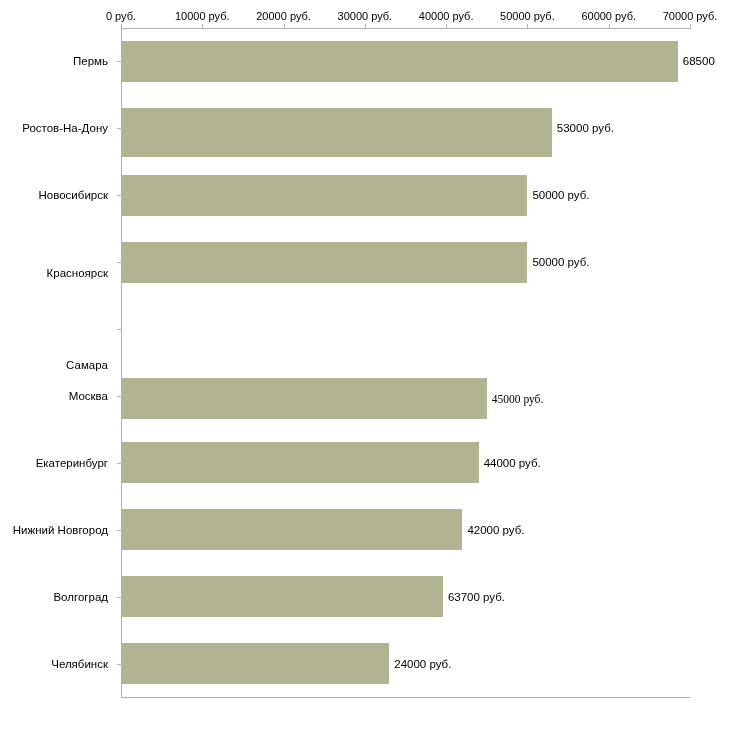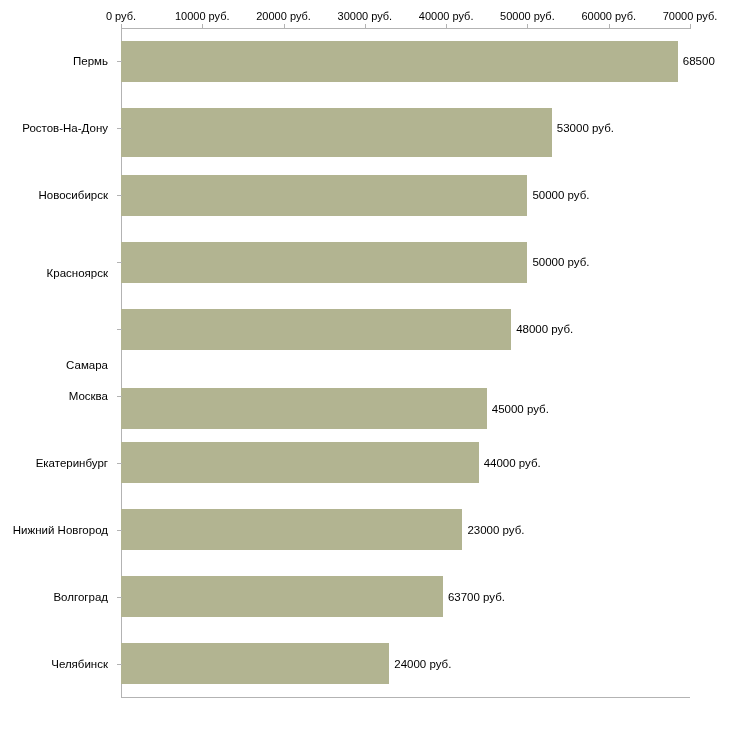--- a/index.html
+++ b/index.html
@@ -162,35 +162,31 @@
         <div class="bar-value" style="left: 435.814px; top: 14.5px;">53000 руб.</div>
       </div>
       <div class="bar-row" style="top: 146.75px; height: 41px;">
         <div class="bar" style="width: 406.429px; background: rgb(178, 180, 145);"></div>
         <div class="bar-value" style="left: 411.429px; top: 14.5px;">50000 руб.</div>
       </div>
       <div class="bar-row" style="top: 213.65px; height: 41px;">
         <div class="bar" style="width: 406.429px; background: rgb(178, 180, 145);"></div>
         <div class="bar-value" style="left: 411.429px; top: 14.5px;">50000 руб.</div>
       </div>
-      <div class="bar-row" style="top: 280.55px; height: 41px;">
-        <div class="bar" style="width: 390.171px; background: rgb(178, 180, 145);"></div>
-        <div class="bar-value" style="left: 395.171px; top: 14.5px;">48000 руб.</div>
-      </div>
-      <div class="bar-row" style="top: 360px; height: 41px;">
+      <div class="bar-row" style="top: 350px; height: 41px; font-family: Liberation Serif, serif;">
         <div class="bar" style="width: 365.786px; background: rgb(178, 180, 145);"></div>
         <div class="bar-value" style="left: 370.786px; top: 14.5px;">45000 руб.</div>
       </div>
       <div class="bar-row" style="top: 414.35px; height: 41px;">
         <div class="bar" style="width: 357.657px; background: rgb(178, 180, 145);"></div>
         <div class="bar-value" style="left: 362.657px; top: 14.5px;">44000 руб.</div>
       </div>
       <div class="bar-row" style="top: 481.25px; height: 41px;">
         <div class="bar" style="width: 341.4px; background: rgb(178, 180, 145);"></div>
-        <div class="bar-value" style="left: 346.4px; top: 14.5px;">23000 руб.</div>
+        <div class="bar-value" style="left: 346.4px; top: 14.5px;">42000 руб.</div>
       </div>
       <div class="bar-row" style="top: 548.15px; height: 41px;">
         <div class="bar" style="width: 321.891px; background: rgb(178, 180, 145);"></div>
         <div class="bar-value" style="left: 326.891px; top: 14.5px;">63700 руб.</div>
       </div>
       <div class="bar-row" style="top: 615.05px; height: 41px;">
         <div class="bar" style="width: 268.243px; background: rgb(178, 180, 145);"></div>
         <div class="bar-value" style="left: 273.243px; top: 14.5px;">24000 руб.</div>
       </div>
     </div>

